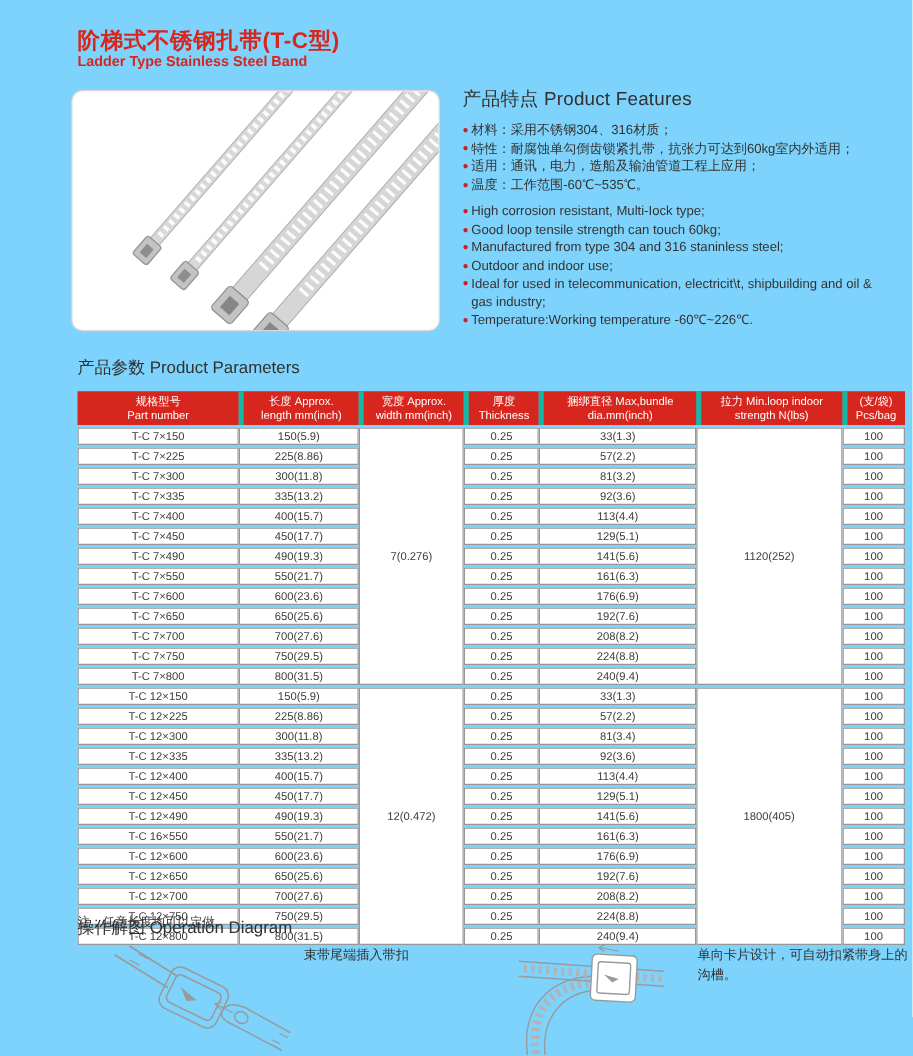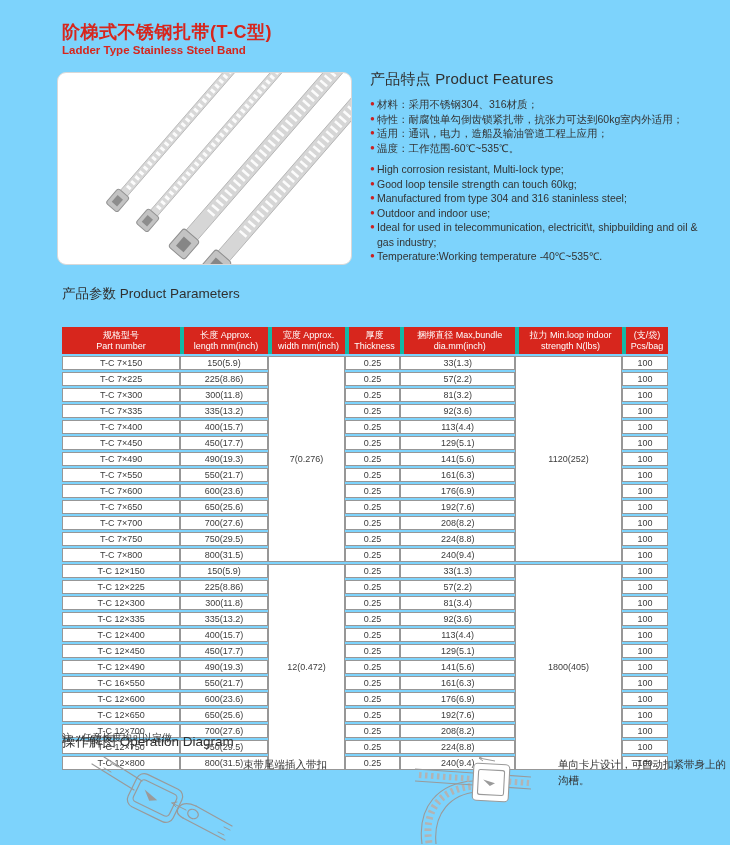--- a/index.html
+++ b/index.html
@@ -16,21 +16,21 @@
   
   .features { position:absolute; left:370px; top:70px; width:330px; }
   .features-heading { font-size:15px; font-weight:normal; color:#303030; margin-bottom:8px; letter-spacing:0.2px;}
   .feat-list { list-style:none; }
   .feat-list li { display:flex; font-size:10.5px; line-height:14.5px; color:#333; }
   .feat-list .dot { width:7px; flex:0 0 7px; color:#cc2020; font-size:8px; line-height:14.5px; }
   .feat-gap { height:7px; }
 
   
   .params-heading { position:absolute; left:62px; top:285px; font-size:13.5px; font-weight:normal; color:#303030; }
-  .params-table { position:absolute; left:62px; top:325px; width:606px; border-collapse:separate; border-spacing:0 2px; table-layout:fixed; }
+  .params-table { position:absolute; left:62px; top:311px; width:662px; border-collapse:separate; border-spacing:0 2px; table-layout:fixed; }
   .params-table th { background:#d7261d; color:#fff; font-weight:normal; font-size:9px; line-height:10.5px; padding:3px 0; text-align:center; }
   .params-table th + th { border-left:4px solid #14b8a6; }
   .params-table td { border:1px solid #979797; background:#fff; text-align:center; font-size:9px; color:#3c3c3c; height:12px; line-height:12px; padding:0; vertical-align:middle; }
   .note { position:absolute; left:62px; top:731px; font-size:10px; color:#333; }
 
   
   .op-heading { position:absolute; left:62px; top:733px; font-size:13.5px; font-weight:normal; color:#303030; }
   .op-row { position:absolute; left:60px; top:756px; width:670px; height:89px; display:flex; align-items:flex-start; }
   .op-sketch { flex:0 0 auto; }
   .op-caption { font-size:10.5px; color:#333; line-height:16px; }
@@ -122,21 +122,21 @@
         <li>
           <span class="dot">●</span>
           <span>Outdoor and indoor use;</span>
         </li>
         <li>
           <span class="dot">●</span>
           <span>Ideal for used in telecommunication, electricit\t, shipbuilding and oil &amp; gas industry;</span>
         </li>
         <li>
           <span class="dot">●</span>
-          <span>Temperature:Working temperature -40℃~535℃.</span>
+          <span>Temperature:Working temperature -60℃~226℃.</span>
         </li>
       </ul>
   </div>
 
   <div class="params-heading">产品参数 Product Parameters</div>
   <table class="params-table">
     <colgroup>
       <col style="width:19.5%">
         <col style="width:14.5%">
         <col style="width:12.7%">

